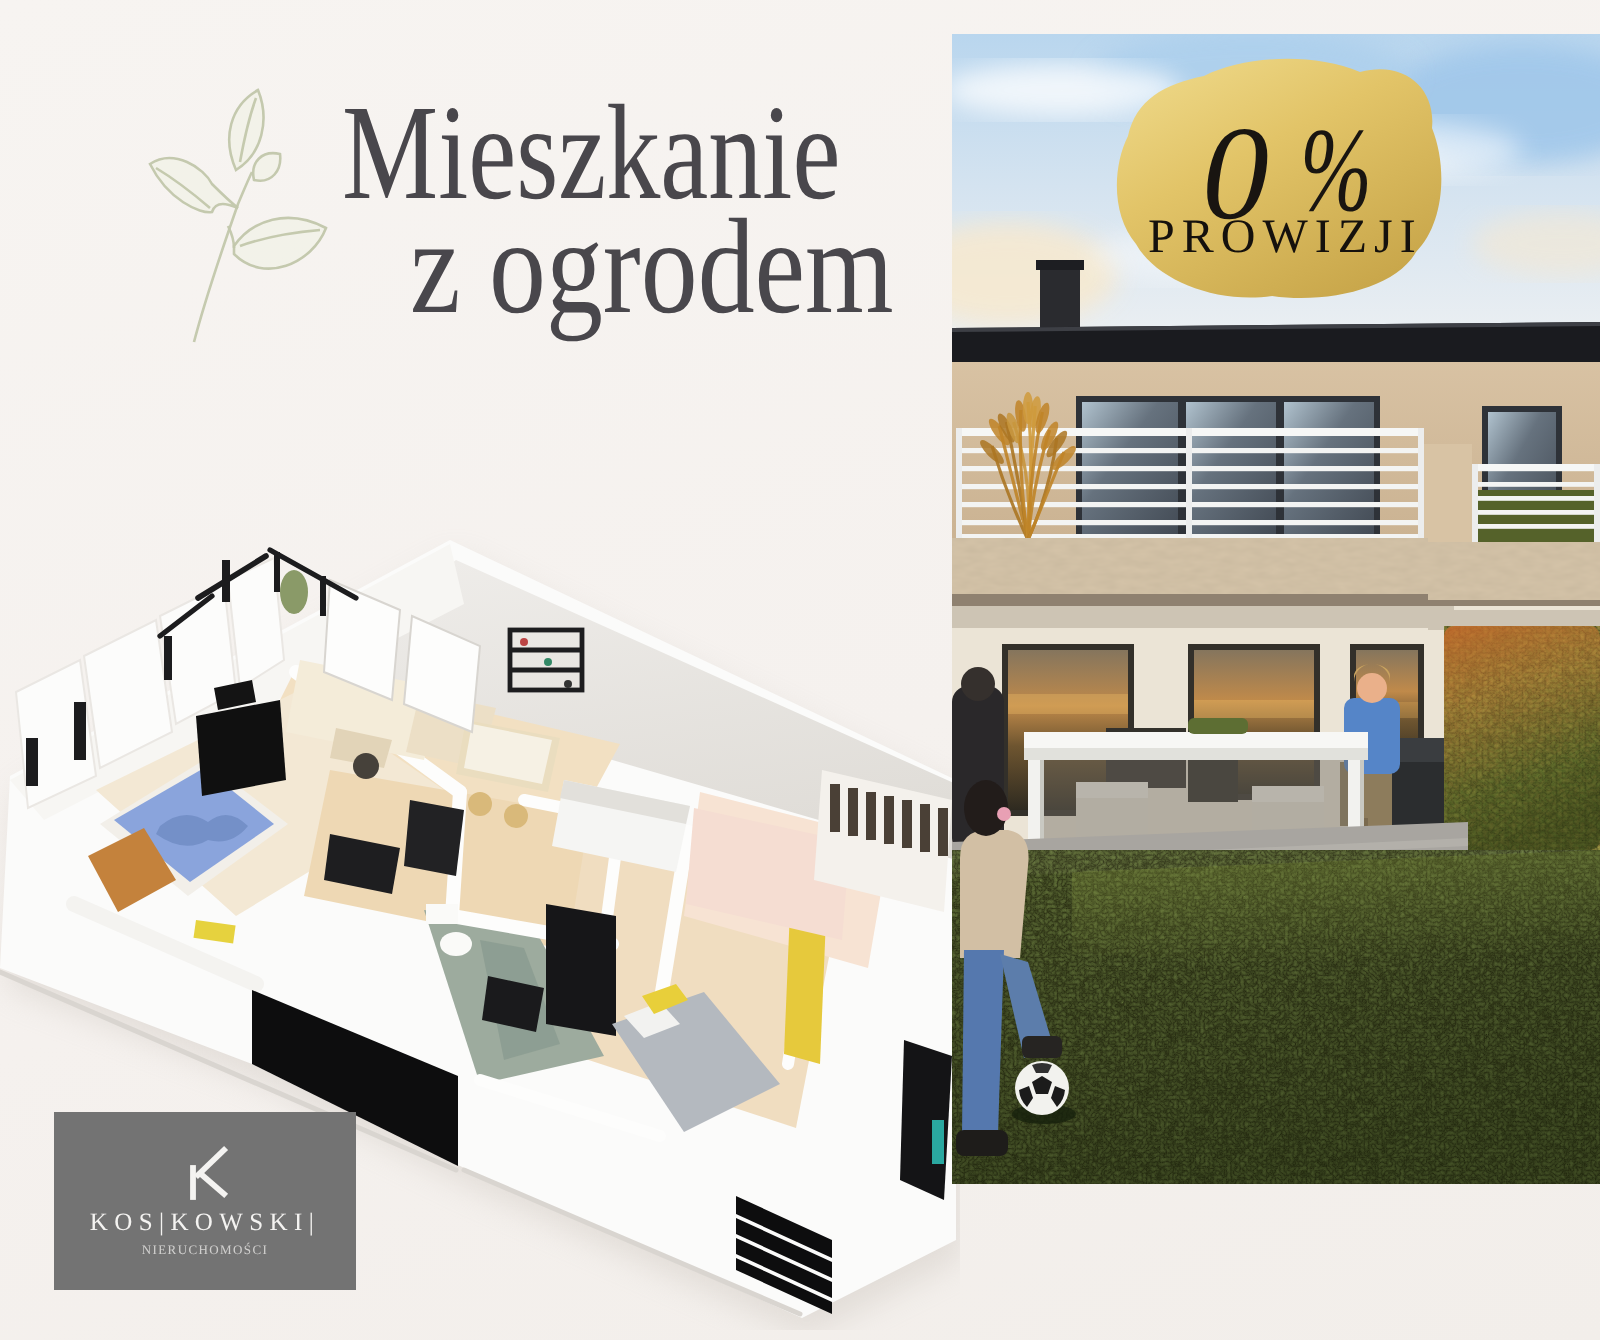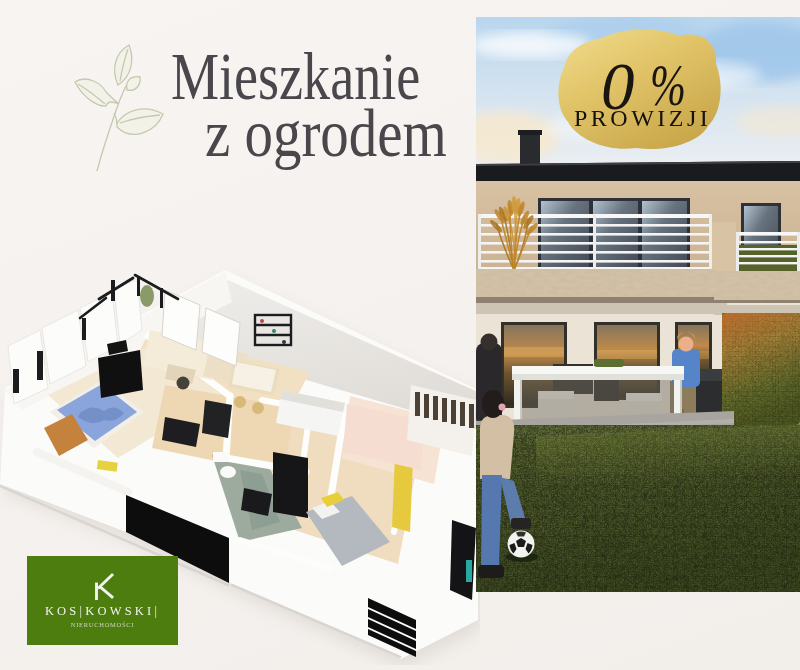--- a/index.html
+++ b/index.html
@@ -304,21 +304,21 @@
         <stop offset="1" stop-color="#c9a74b"></stop>
 </linearGradient>
     </defs>
 <path d="M50,14 C70,4 104,2 128,12 C150,6 166,20 164,40 C172,60 170,88 156,102 C146,120 112,128 84,124 C56,128 26,116 16,98 C4,84 4,60 12,44 C16,26 30,18 50,14 Z" fill="url(#gold)"></path>
 <text x="49" y="85" font-family="Liberation Serif, serif" font-style="italic" font-size="67" fill="#191511">0</text>
 <g transform="translate(98,81) scale(0.72,1)">
       <text x="0" y="0" font-family="Liberation Serif, serif" font-style="italic" font-size="60" fill="#191511">%</text>
     </g>
 <text x="22" y="102" font-family="Liberation Serif, serif" font-size="24" letter-spacing="3.5" fill="#15110d">PROWIZJI</text>
 </svg>
-<div style="position:absolute;left:27px;top:556px;width:151px;height:89px;background:#4d7c0f;">
+<div style="position:absolute;left:27px;top:556px;width:151px;height:89px;background:#737373;">
 <svg width="151" height="89" viewBox="0 0 151 89" style="position:absolute;left:0;top:0">
 <g stroke="#f4f3f1" stroke-width="2.9" stroke-linecap="square" fill="none">
 <line x1="69.5" y1="28" x2="69.5" y2="42.5"></line>
 <line x1="85" y1="19" x2="72" y2="31.5"></line>
 <line x1="74" y1="31.5" x2="85" y2="41"></line>
 </g>
 <text x="75.5" y="59" text-anchor="middle" font-family="Liberation Serif, serif" font-size="12.5" letter-spacing="3.2" fill="#f4f3f1">KOS|KOWSKI|</text>
 <text x="75.5" y="71" text-anchor="middle" font-family="Liberation Serif, serif" font-size="6.5" letter-spacing="0.7" fill="#e8e7e5" opacity="0.8">NIERUCHOMOŚCI</text>
 </svg>
 </div>

